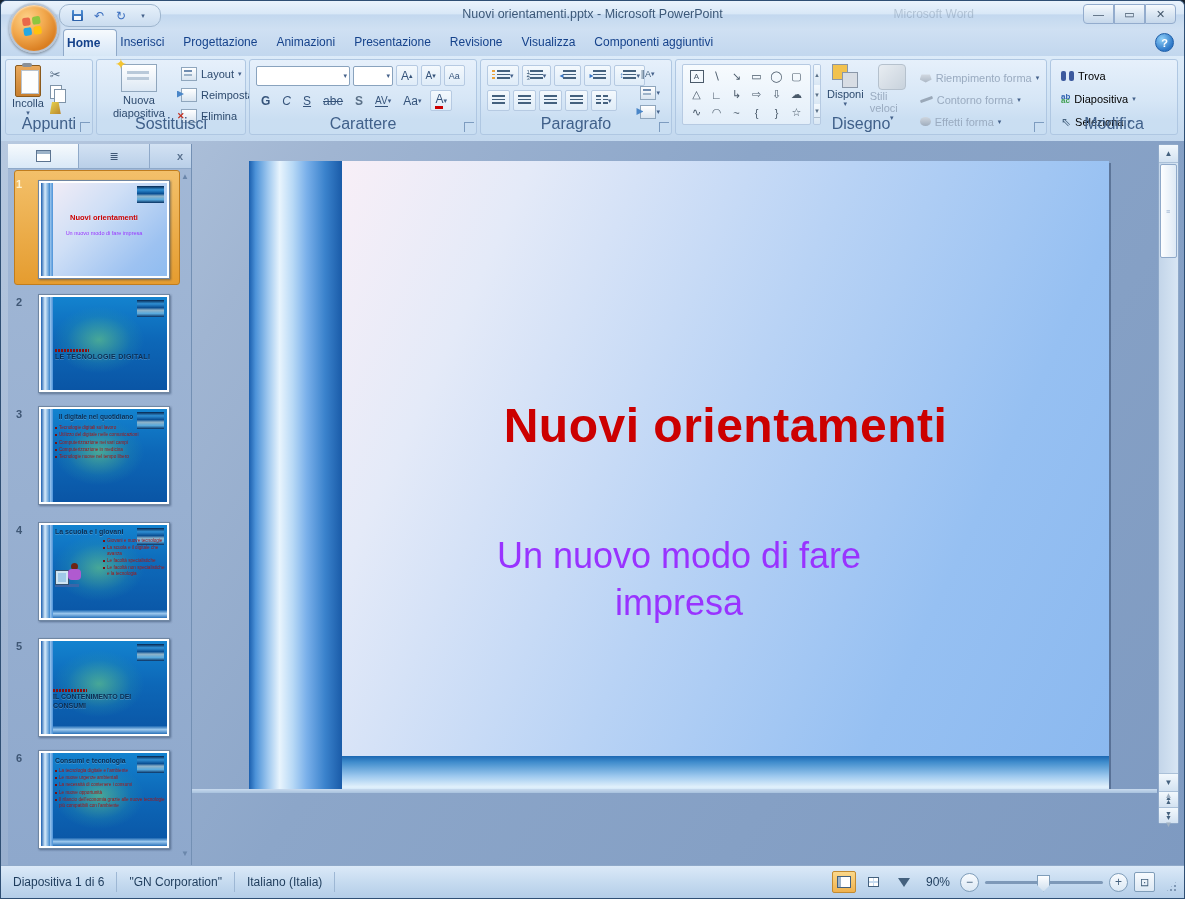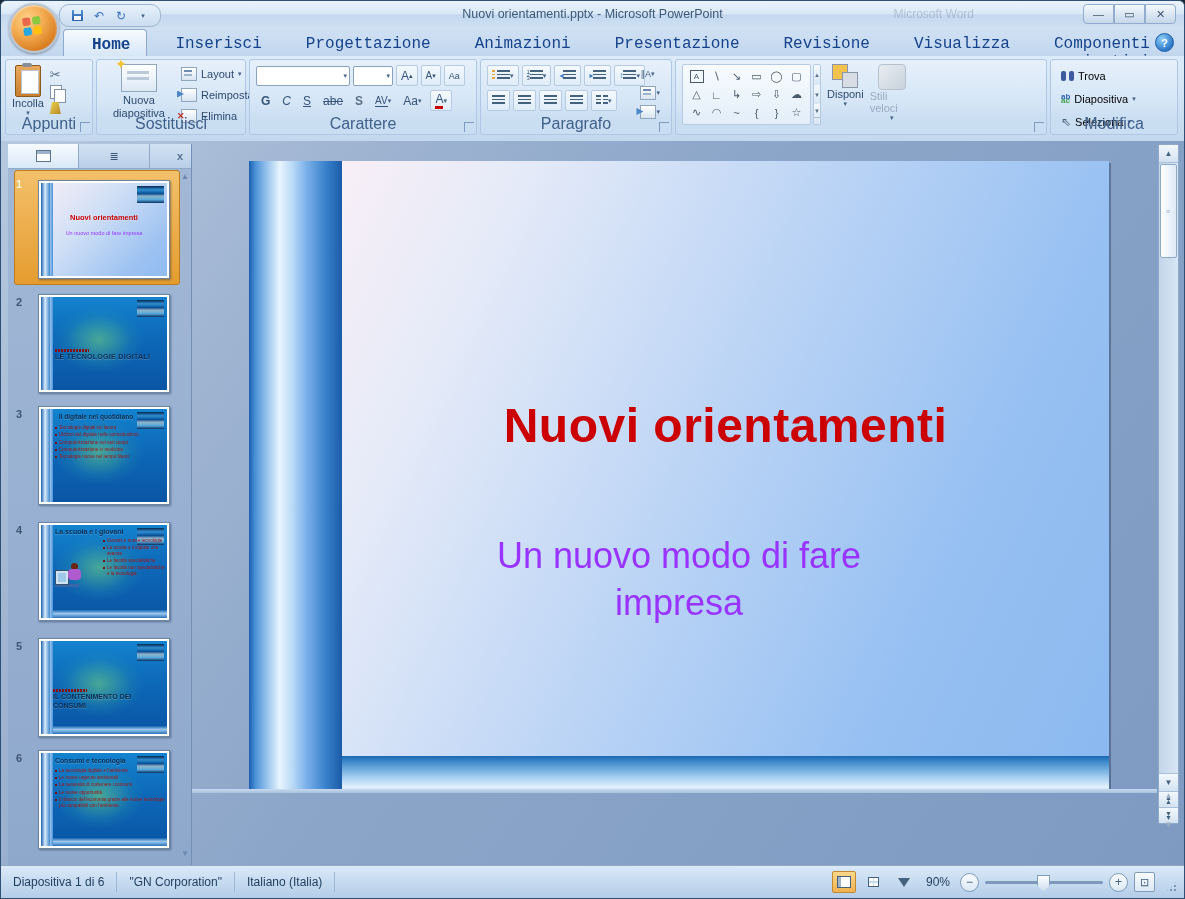--- a/index.html
+++ b/index.html
@@ -27,21 +27,21 @@
   .floppy:before{content:"";position:absolute;left:2px;top:0;width:7px;height:4px;background:#dce9f7;}
   .floppy:after{content:"";position:absolute;left:2px;bottom:1px;width:7px;height:4px;background:#f4f8fc;}
   #winbtns{position:absolute;right:8px;top:3px;display:flex;}
   .wbtn{width:29px;height:18px;border:1px solid #93accd;background:linear-gradient(180deg,#f6fafd,#dbe7f3 50%,#c6d8eb);
     display:flex;align-items:center;justify-content:center;font-size:11px;color:#44576b;}
   .wbtn:first-child{border-radius:4px 0 0 4px;} .wbtn:last-child{border-radius:0 4px 4px 0;}
   
   #tabrow{position:absolute;left:0;top:28px;right:0;height:27px;
     background:linear-gradient(180deg,#cfe0f3,#c2d7ee);}
   #tabs{position:absolute;left:62px;top:0;height:27px;display:flex;}
-  .tab{padding:6px 16px 0 28px;font-size:16px;color:#15428b;height:27px;box-sizing:border-box;font-family:Liberation Mono, monospace;}
+  .tab{padding:6px 16px 0 3px;font-size:12px;color:#15428b;height:27px;box-sizing:border-box;}
   .tab.active{background:linear-gradient(180deg,#f6fafd,#e3eefa 60%,#d7e7f6);
     border:1px solid #8fa9c9;border-bottom:none;border-radius:4px 4px 0 0;color:#15428b;font-weight:bold;}
   #helpbtn{position:absolute;right:10px;top:32px;width:17px;height:17px;border-radius:50%;
     background:radial-gradient(circle at 35% 30%,#8fd0f8,#2e78c8 70%);color:#fff;font-size:11px;font-weight:bold;
     display:flex;align-items:center;justify-content:center;border:1px solid #1d5ea8;}
   
   #ribbon{position:absolute;left:0;top:55px;right:0;height:85px;
     background:linear-gradient(180deg,#dcebf9 0%,#cfe2f4 55%,#c3d8ee 100%);
     border-bottom:2px solid #86a5c8;}
   #groups{position:absolute;left:4px;top:3px;display:flex;gap:3px;}
@@ -458,21 +458,39 @@
                 <i></i>
               </span>
             <span>Disponi</span>
             <span class="dd">▾</span>
           </div>
           <div class="bigbtn gray">
             <span class="qs-ic"></span>
             <span style="width:44px;text-align:left;line-height:1.1">Stili veloci</span>
             <span class="dd">▾</span>
           </div>
-        </div>
+          <div style="display:flex;flex-direction:column;gap:3px;padding-top:4px;">
+            <span class="small3 gray">
+                <span class="bucket"></span>
+                <span>Riempimento forma</span>
+                <span class="dd">▾</span>
+              </span>
+            <span class="small3 gray">
+                <span class="pencil"></span>
+                <span>Contorno forma</span>
+                <span class="dd">▾</span>
+              </span>
+            <span class="small3 gray">
+                <span class="effsq"></span>
+                <span>Effetti forma</span>
+                <span class="dd">▾</span>
+              </span>
+          </div>
+        </div>
+        <span class="glabel">Disegno</span>
         <span class="launcher"></span>
       </div>
 
       <div class="group" style="width:128px">
         <div style="display:flex;flex-direction:column;gap:4px;padding:6px 0 0 10px;">
           <span class="small3">
               <span class="binoc"></span>
               <span>Trova</span>
             </span>
           <span class="small3">

